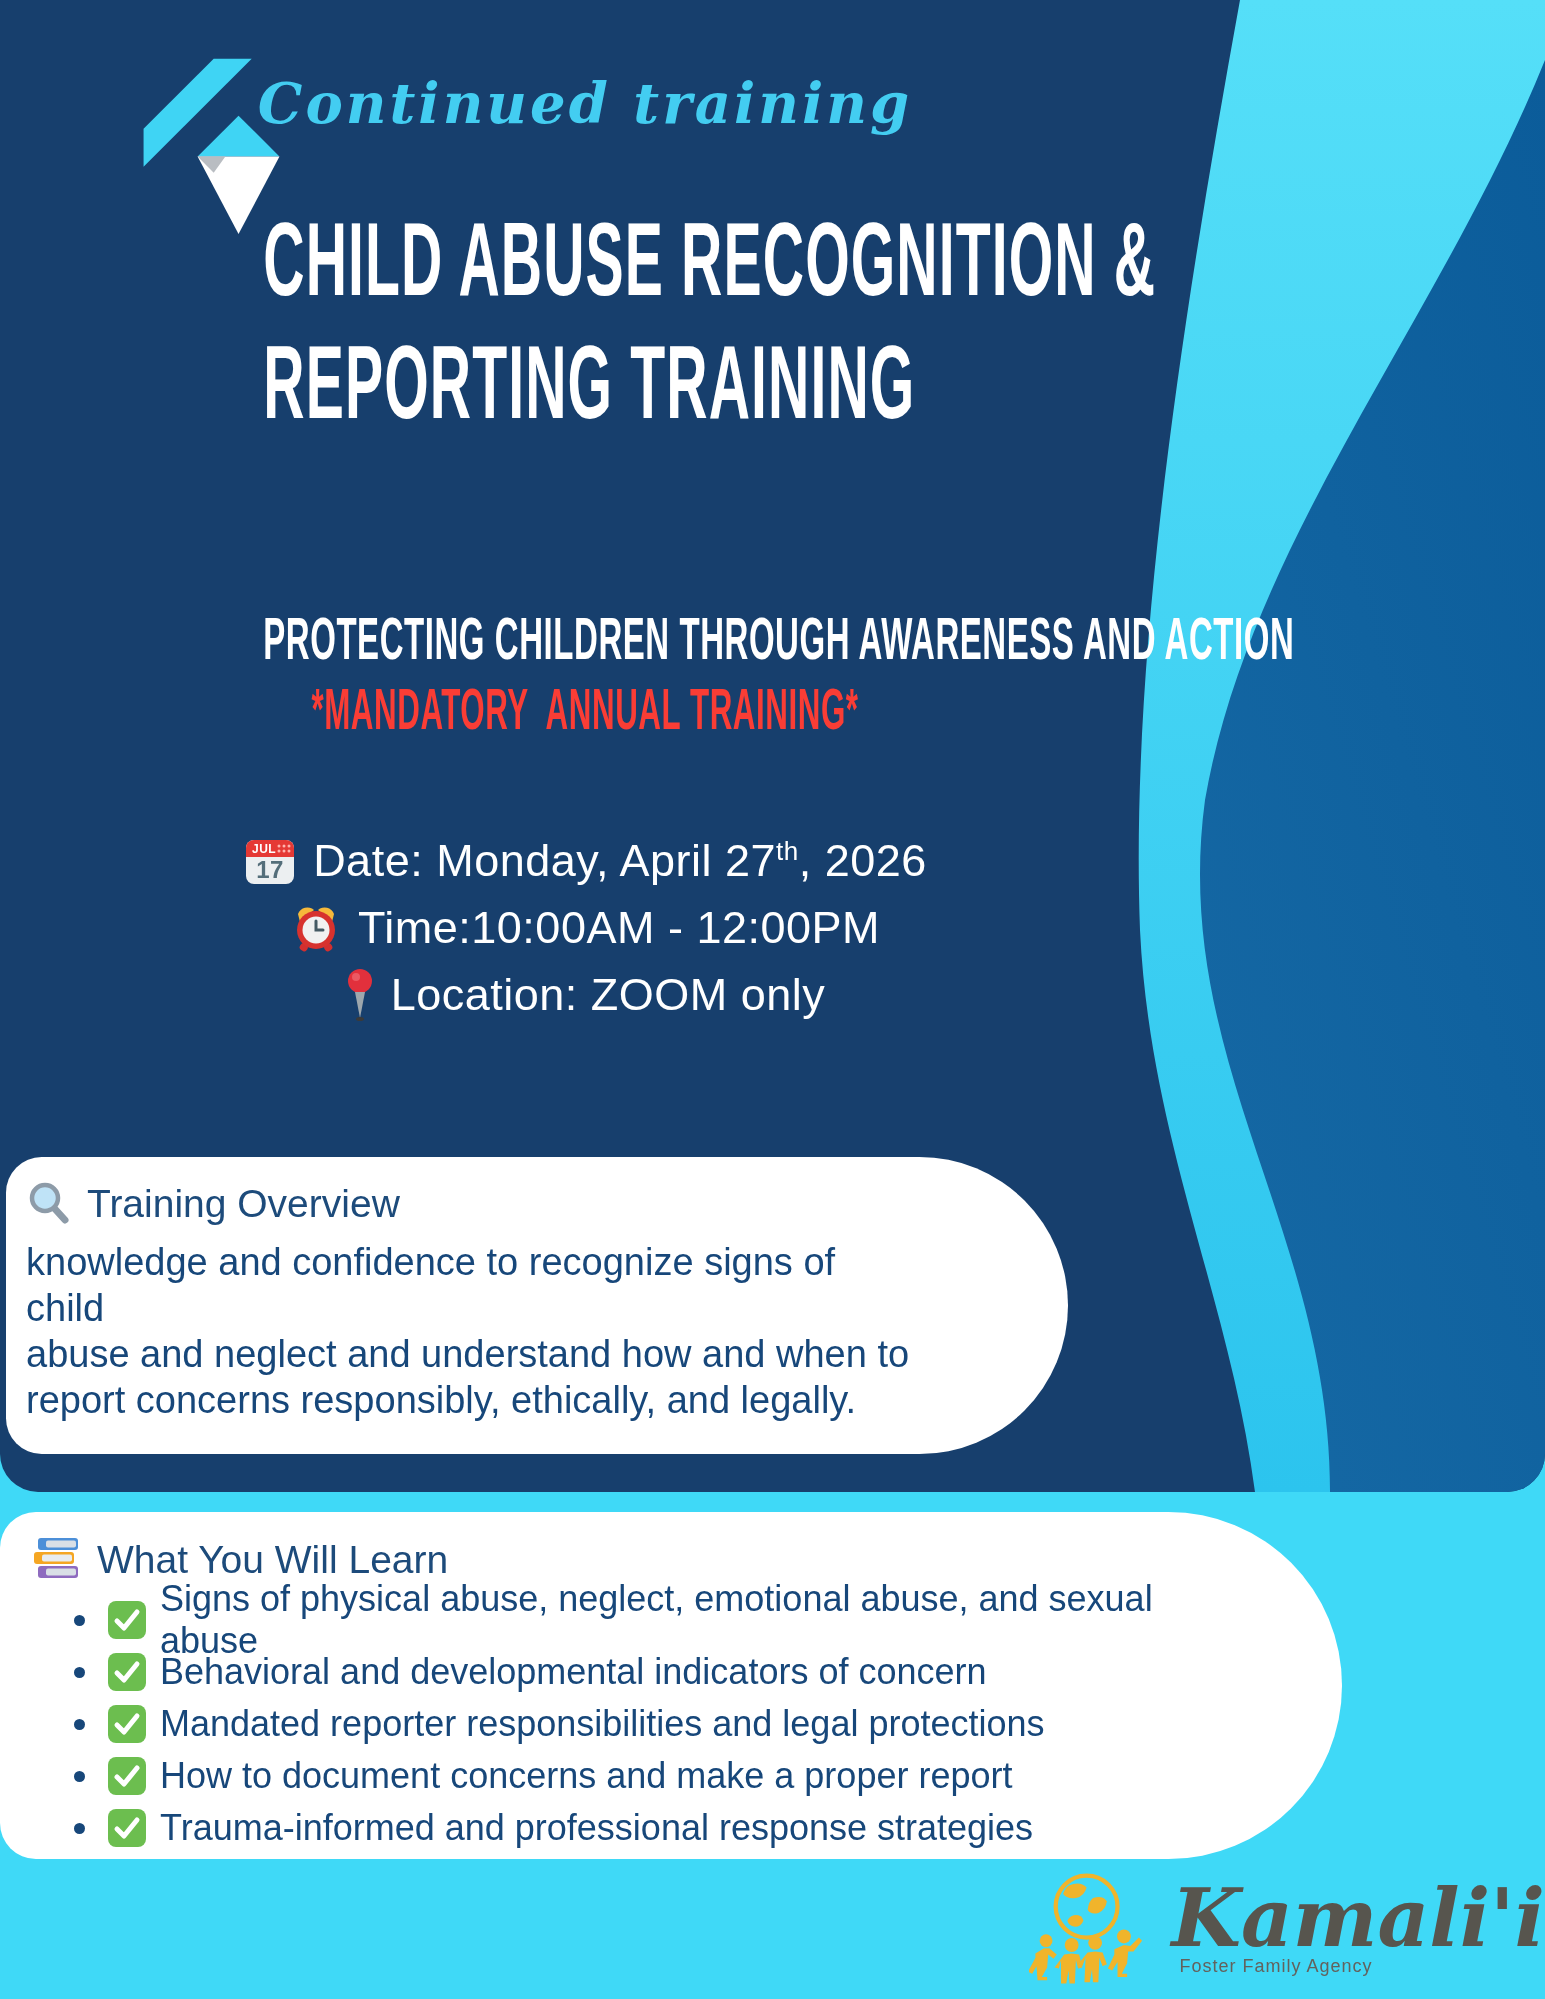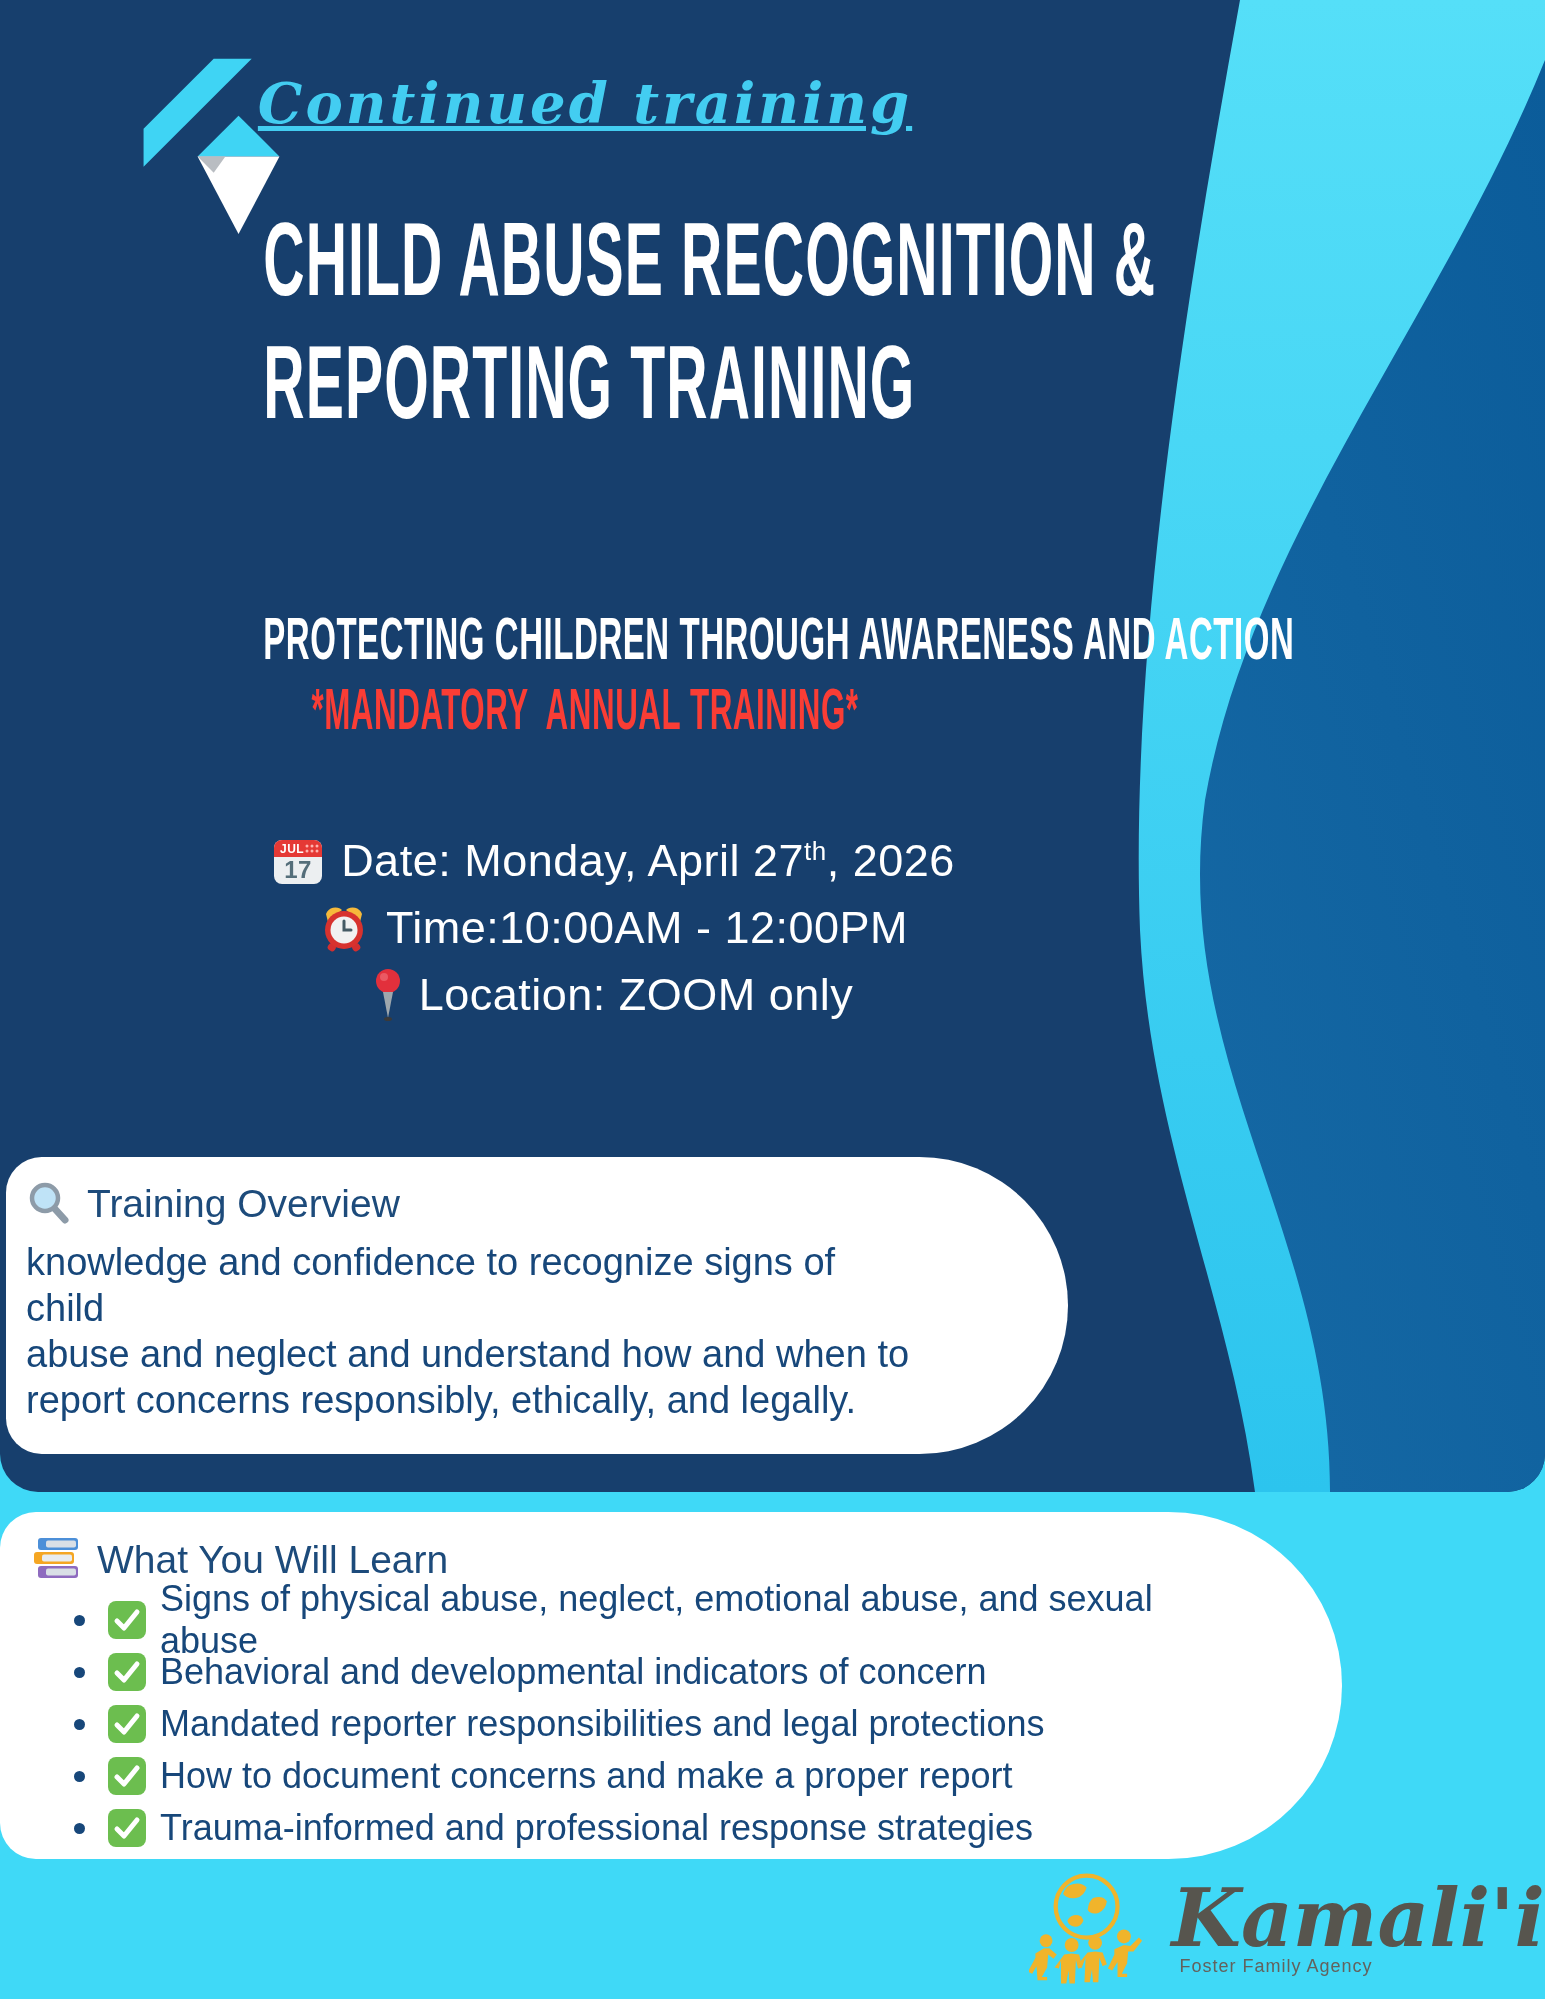--- a/index.html
+++ b/index.html
@@ -13,21 +13,21 @@
     position:absolute;left:0;top:0;width:1545px;height:1492px;
     background:#173F6D;border-radius:0 0 38px 38px;overflow:hidden;z-index:1;
   }
   .decor{position:absolute;left:0;top:0;width:100%;height:100%;}
   
   .brand-mark{position:absolute;left:126px;top:50px;width:190px;height:200px;}
   
   .tagline{
     position:absolute;left:0;top:70px;width:1170px;text-align:center;
     font-family:"DejaVu Serif",serif;font-style:italic;font-weight:700;
-    font-size:56px;color:#43CDF1;letter-spacing:3px;text-decoration:underline;
+    font-size:56px;color:#43CDF1;letter-spacing:3px;
   }
   
   .title{
     position:absolute;left:0;top:198px;width:1170px;margin:0;text-align:center;
     color:#FFFFFF;font-weight:700;font-size:104px;line-height:1.18;
     transform:scaleX(0.55);transform-origin:585px 50%;white-space:nowrap;
     letter-spacing:2px;
   }
   .subtitle{
     position:absolute;left:0;top:606px;width:1170px;text-align:center;
@@ -36,21 +36,21 @@
   }
   .mandatory{
     position:absolute;left:0;top:678px;width:1170px;text-align:center;
     color:#FA3D35;font-weight:700;font-size:57px;line-height:1.1;
     transform:scaleX(0.55);transform-origin:585px 50%;white-space:pre;letter-spacing:1px;
   }
   
   .details{
     position:absolute;left:0;top:832px;width:1170px;
     display:flex;flex-direction:column;align-items:center;gap:9px;
-    color:#FFFFFF;font-size:45px;letter-spacing:.5px;margin-left:28px;
+    color:#FFFFFF;font-size:45px;letter-spacing:.5px;
   }
   .detail-row{display:flex;align-items:center;gap:16px;height:58px;}
   .detail-row sup{font-size:26px;text-align:right;}
   
   .card{position:absolute;background:#FFFFFF;box-sizing:border-box;z-index:2;}
   .card-overview{
     left:6px;top:1157px;width:1062px;height:297px;
     border-radius:36px 150px 150px 36px;padding:24px 150px 0 20px;
   }
   .card-learn{

